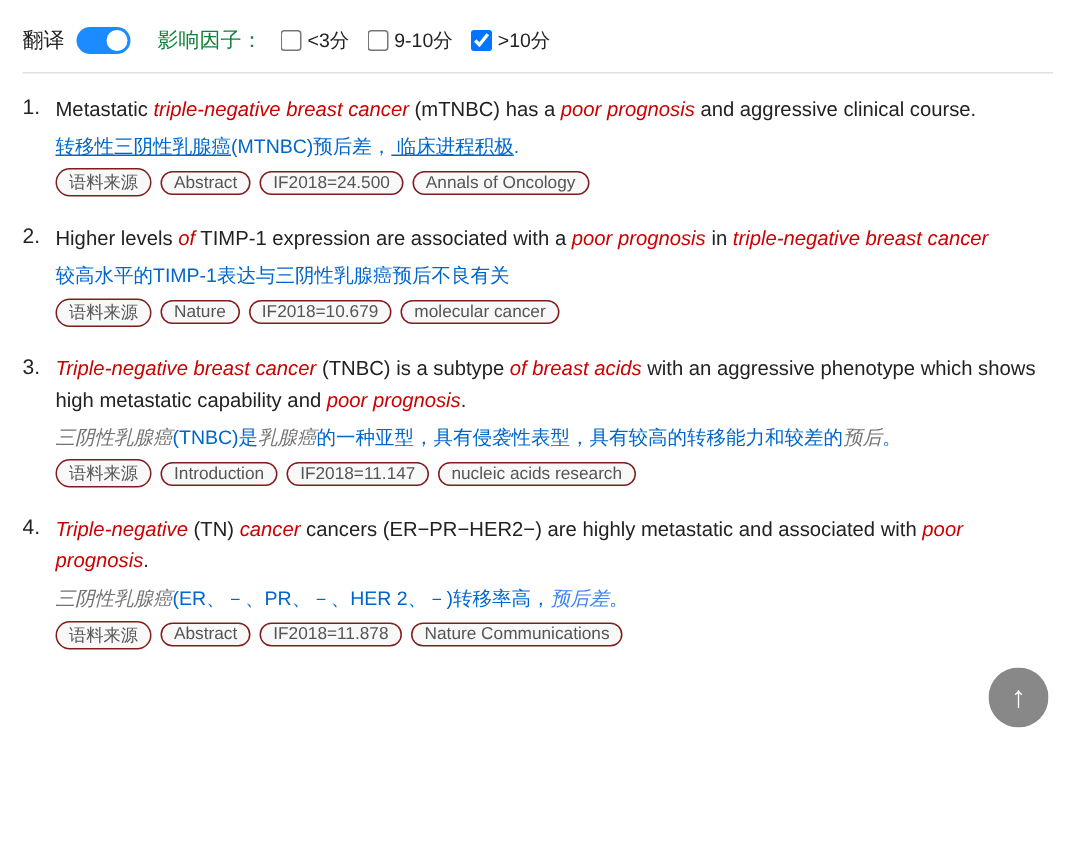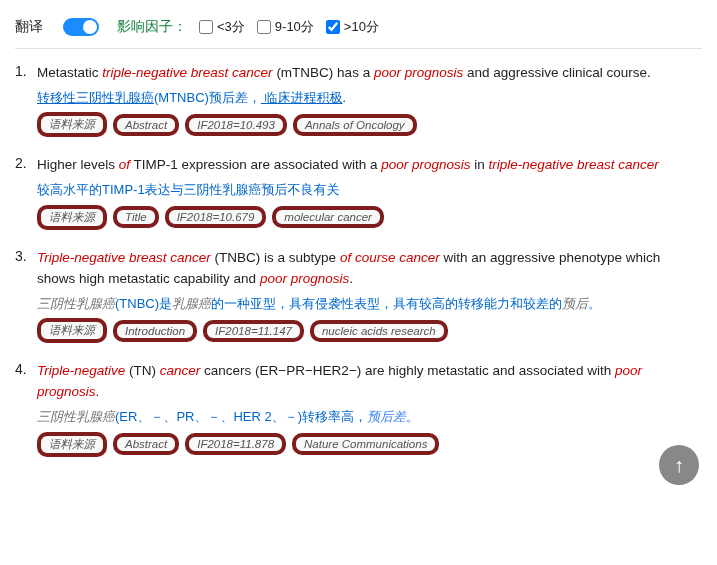--- a/index.html
+++ b/index.html
@@ -18,21 +18,21 @@
       display: flex;
       align-items: center;
       gap: 18px;
       padding: 8px 0 12px 0;
       border-bottom: 1px solid #e0e0e0;
       margin-bottom: 14px;
     }
     .translate-section {
       display: flex;
       align-items: center;
-      gap: 20px;
+      gap: 8px;
     }
     .translate-label {
       font-size: 14px;
       color: #222;
     }
     
     .toggle-switch {
       width: 36px;
       height: 18px;
       background: #1a8cff;
@@ -122,28 +122,27 @@
 
     
     .tags-row {
       display: flex;
       align-items: center;
       gap: 6px;
       flex-wrap: wrap;
       margin-top: 3px;
     }
     .tag {
-      border: 4px solid #7f1d1d;
+      border: 1px solid #7f1d1d;
       border-radius: 10px;
       padding: 1px 8px;
       font-size: 11.5px;
       color: #555;
       background: #f8f8f8;
       white-space: nowrap;
-      font-style: italic;
     }
 
     
     .scroll-top-btn {
       position: fixed;
       right: 18px;
       bottom: 80px;
       width: 40px;
       height: 40px;
       background: #888;
@@ -187,45 +186,45 @@
     <span class="result-number">1.</span>
     <div class="en-text">
       Metastatic <span class="italic-red">triple-negative breast cancer</span> (mTNBC) has a <span class="italic-red">poor prognosis</span> and aggressive clinical course.
     </div>
     <div class="zh-text">
       <span class="zh-underline">转移性三阴性乳腺癌</span>(MTNBC)<span>预后差，</span><span class="zh-underline"> 临床进程积极</span>.
     </div>
     <div class="tags-row">
       <span class="tag">语料来源</span>
       <span class="tag">Abstract</span>
-      <span class="tag">IF2018=10.493</span>
+      <span class="tag">IF2018=24.500</span>
       <span class="tag">Annals of Oncology</span>
     </div>
   </li>
 
   <li class="result-item">
     <span class="result-number">2.</span>
     <div class="en-text">
       Higher levels <span class="italic-red">of</span> TIMP-1 expression are associated with a <span class="italic-red">poor prognosis</span> in <span class="italic-red">triple-negative breast cancer</span>
     </div>
     <div class="zh-text">
       <span>较高水平的TIMP-1表达与三阴性乳腺癌预后不良有关</span>
     </div>
     <div class="tags-row">
       <span class="tag">语料来源</span>
-      <span class="tag">Title</span>
+      <span class="tag">Nature</span>
       <span class="tag">IF2018=10.679</span>
       <span class="tag">molecular cancer</span>
     </div>
   </li>
 
   <li class="result-item">
     <span class="result-number">3.</span>
     <div class="en-text">
-      <span class="italic-red">Triple-negative breast cancer</span> (TNBC) is a subtype <span class="italic-red">of course cancer</span> with an aggressive phenotype which shows high metastatic capability and <span class="italic-red">poor prognosis</span>.
+      <span class="italic-red">Triple-negative breast cancer</span> (TNBC) is a subtype <span class="italic-red">of breast acids</span> with an aggressive phenotype which shows high metastatic capability and <span class="italic-red">poor prognosis</span>.
     </div>
     <div class="zh-text">
       <span class="zh-red-underline">三阴性乳腺癌</span>(TNBC)是<span class="zh-red-underline">乳腺癌</span>的一种亚型，具有侵袭性表型，具有较高的转移能力和较差的<span class="zh-red-underline">预后</span>。
     </div>
     <div class="tags-row">
       <span class="tag">语料来源</span>
       <span class="tag">Introduction</span>
       <span class="tag">IF2018=11.147</span>
       <span class="tag">nucleic acids research</span>
     </div>

